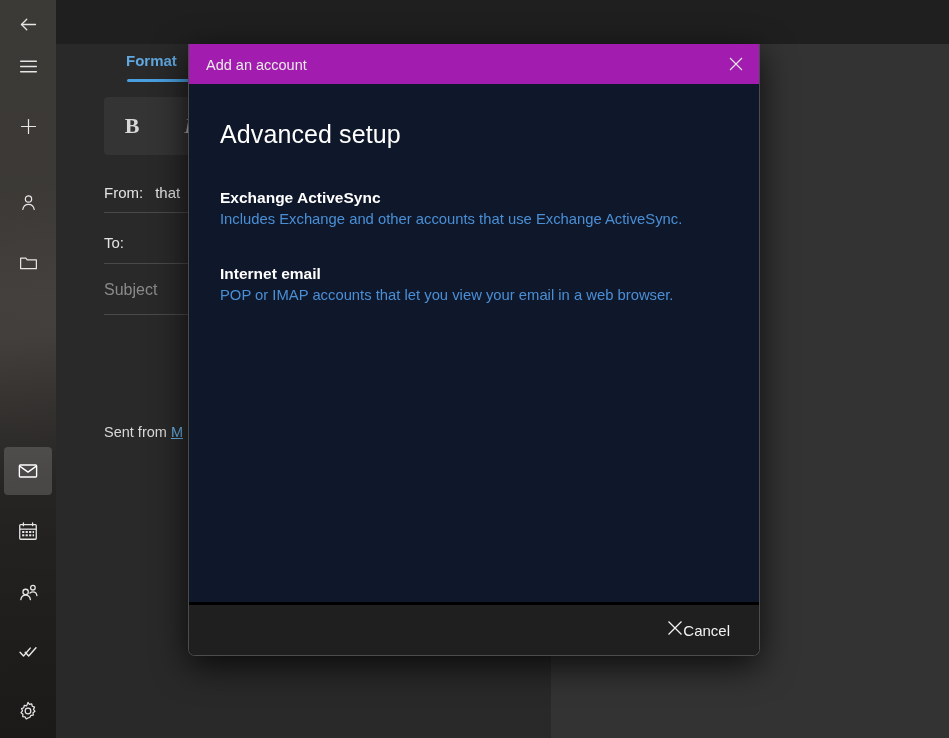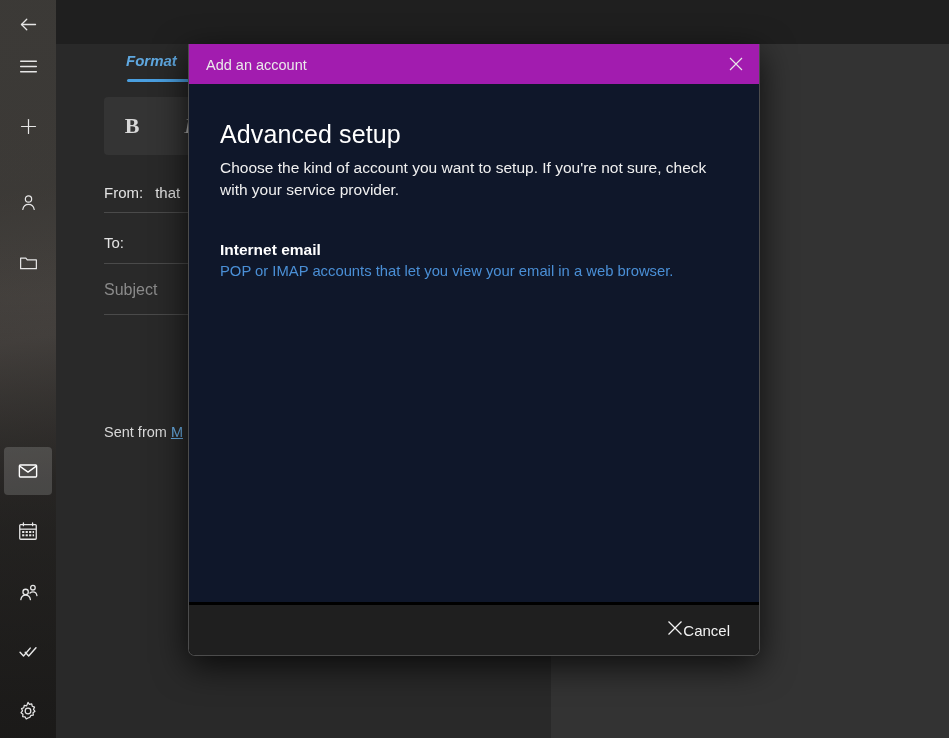--- a/index.html
+++ b/index.html
@@ -68,21 +68,20 @@
     position: absolute; left: 56px; top: 44px;
     width: 495px; height: 694px;
     background: #292929;
     z-index: 5;
   }
   .ribbon-tabs { position: absolute; left: 0; top: 0; height: 44px; width: 100%; }
   .ribbon-tab {
     position: absolute; top: 8px; left: 70px;
     font-size: 15px; color: #5fa8e0; font-weight: 600;
     cursor: default;
-    font-style: italic;
   }
   .ribbon-underline {
     position: absolute; top: 35px; left: 71px;
     width: 62px; height: 3px; background: #4a9fe0; border-radius: 2px;
   }
   .fmt-bar {
     position: absolute; left: 48px; top: 53px;
     height: 58px; min-width: 170px;
     background: #343434; border-radius: 4px;
     display: flex; align-items: center;
@@ -175,21 +174,21 @@
   .dlg-h1 {
     font-size: 25px; color: #ffffff; font-weight: 400;
     letter-spacing: .1px; margin-bottom: 8px;
   }
   .dlg-sub {
     font-size: 15.5px; color: #f0f0f0; line-height: 1.42;
     max-width: 505px;
   }
   .opt-group { margin-top: 38px; }
   .opt { cursor: default; padding: 2px 0; }
-  .opt + .opt { }
+  .opt + .opt { margin-top: 34px; }
   .opt-title {
     font-size: 15.5px; color: #ffffff; font-weight: 700;
     margin-bottom: 4px;
   }
   .opt-desc { font-size: 14.8px; color: #4a8fd6; }
 
   .dlg-footer {
     position: absolute; left: 0; bottom: 0;
     width: 100%; height: 50px;
     background: #1f1f1f;
@@ -365,23 +364,26 @@
         <span>
           <svg width="14" height="14" viewBox="0 0 14 14" stroke="#e8e8e8" stroke-width="1.15">
               <path d="M1 1l12 12M13 1L1 13"></path>
             </svg>
         </span>
       </div>
     </div>
 
     <div class="dlg-body">
       <div class="dlg-h1">Advanced setup</div>
-      <div class="dlg-sub">Choose the kind of account you want to setup. If you're not sure, check with your service provider.</div>
 
       <div class="opt-group">
+        <div class="opt">
+          <div class="opt-title">Exchange ActiveSync</div>
+          <div class="opt-desc">Includes Exchange and other accounts that use Exchange ActiveSync.</div>
+        </div>
         <div class="opt">
           <div class="opt-title">Internet email</div>
           <div class="opt-desc">POP or IMAP accounts that let you view your email in a web browser.</div>
         </div>
       </div>
     </div>
 
     <div class="dlg-footer">
       <div class="cancel-btn">
         <span>

